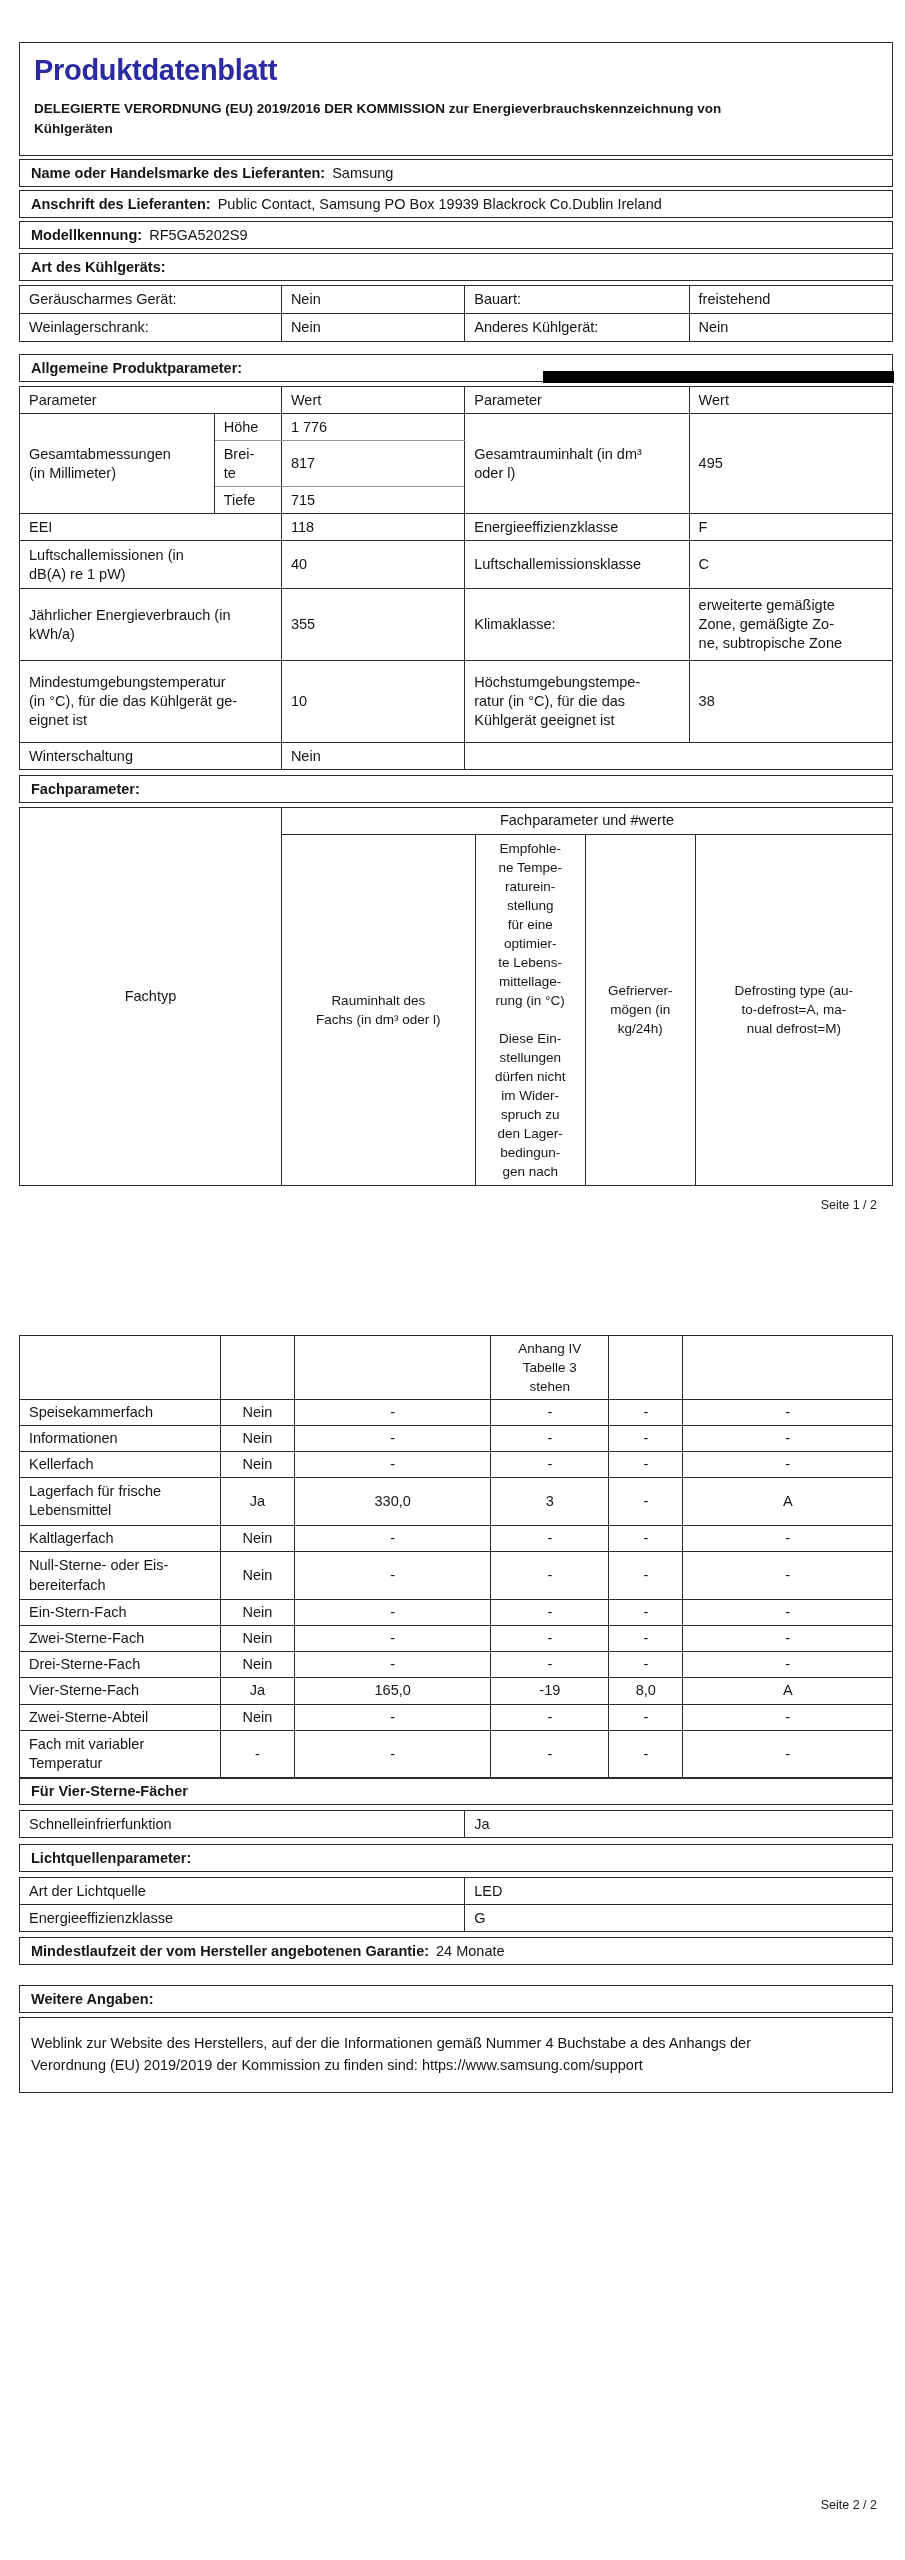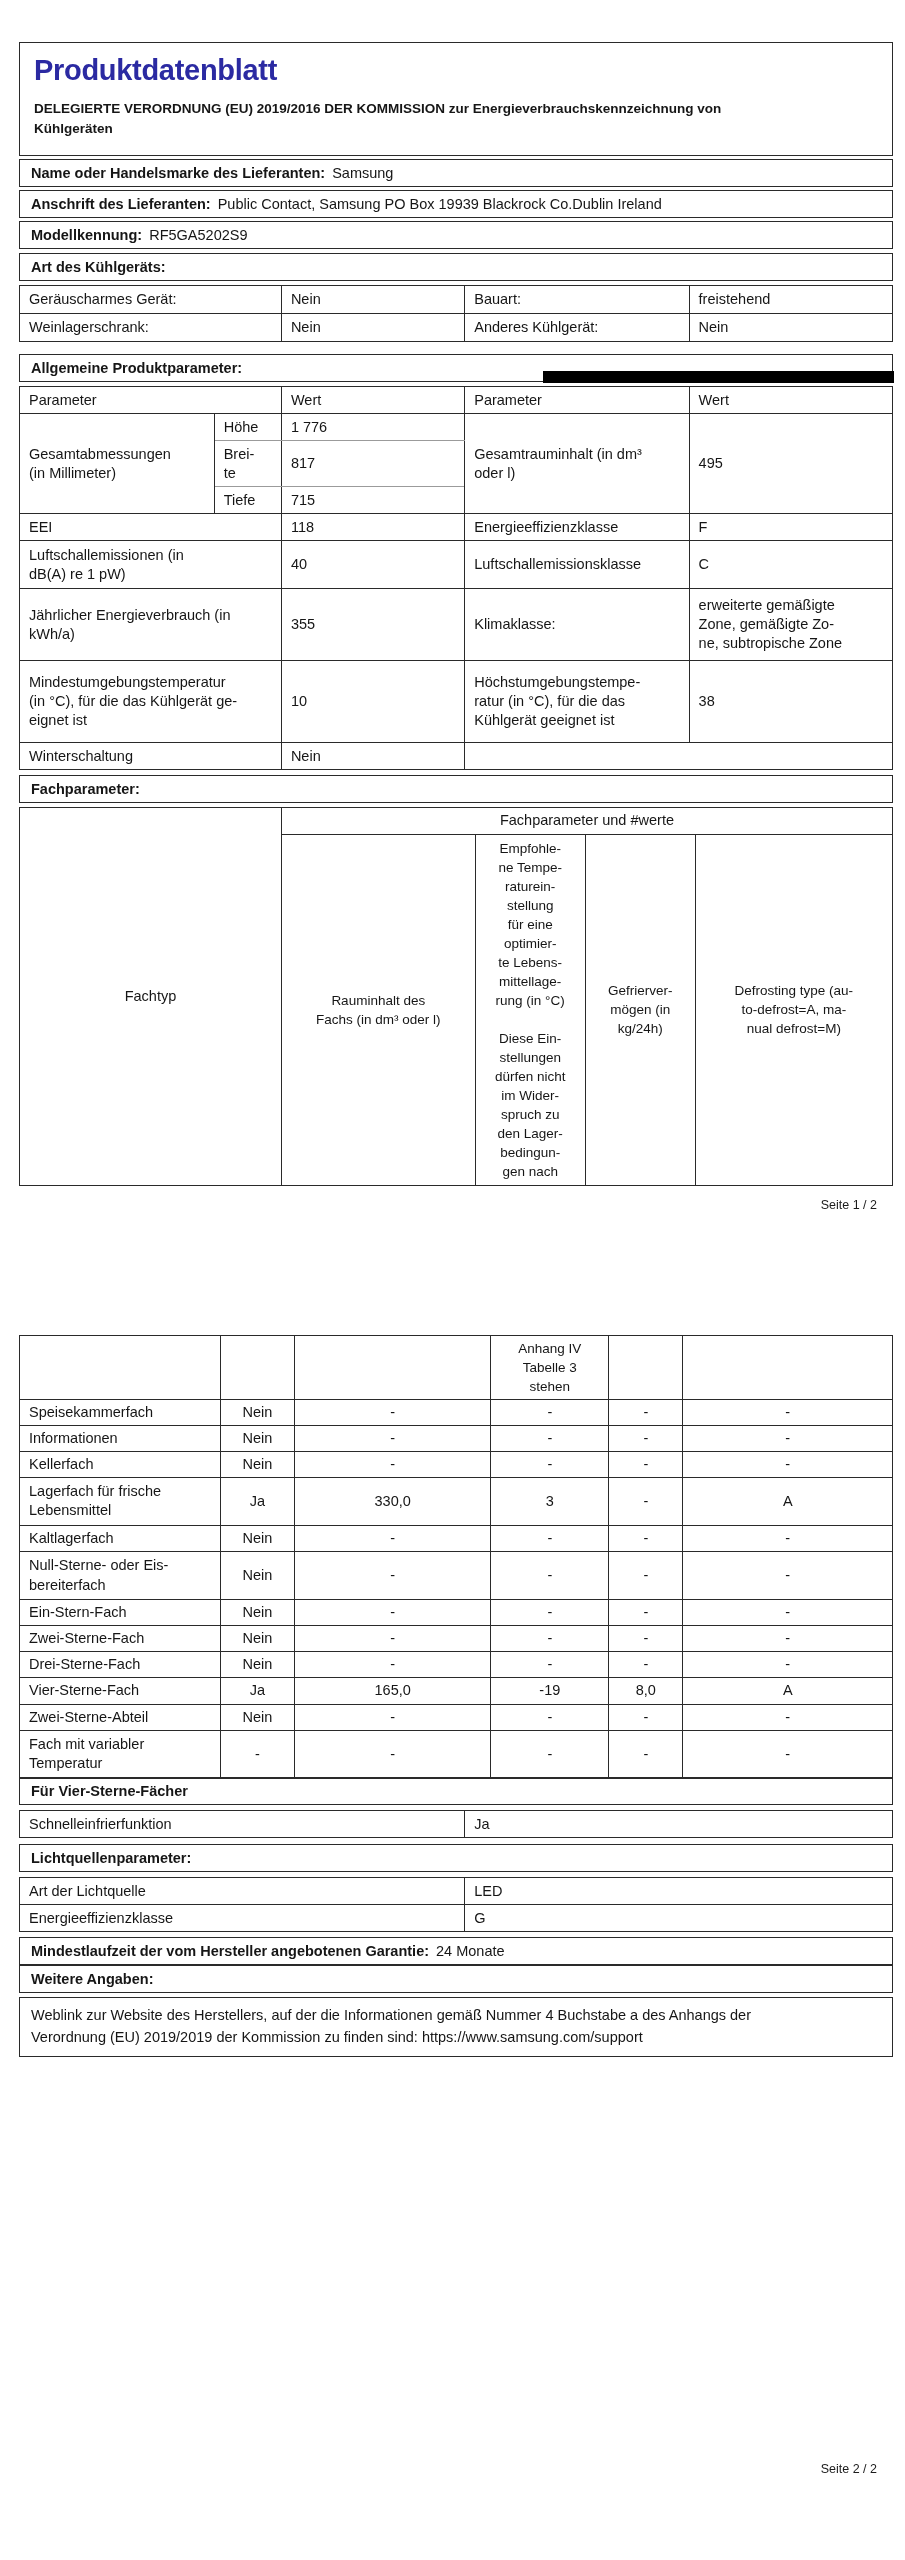--- a/index.html
+++ b/index.html
@@ -67,21 +67,21 @@
   .footer {
     text-align:right; font-size:12.5px; color:#1c1c1c;
     padding-right:16px;
   }
   .footer1 { margin-top:12px; }
   .footer2 { margin-top:405px; }
 
   .page2 { margin-top:123px; }
   .attach { margin-top:-1.5px; }
   .mt5 { margin-top:5px;padding-left:16px; }
-  .weblink-box { display:block; line-height:1.5; padding:7px 11px; }
+  .weblink-box { display:block; line-height:1.5; padding:15px 11px; }
   .weblink-text { white-space:pre-line; display:inline; }
 </style>
 </head>
 <body>
 
 <div class="content">
 
   <div>
 
     <div class="box title-box">
@@ -413,21 +413,21 @@
         <td>G</td>
       </tr>
     </tbody>
       </table>
 
     <div class="box" style="margin-top:5px">
       <span class="lbl">Mindestlaufzeit der vom Hersteller angebotenen Garantie:</span>
       <span class="val">24 Monate</span>
     </div>
 
-    <div class="box heading" style="margin-top:0">Weitere Angaben:</div>
+    <div class="box heading" style="margin-top:20px">Weitere Angaben:</div>
 
     <div class="box weblink-box" style="margin-top:4px">
       <span class="weblink-text">Weblink zur Website des Herstellers, auf der die Informationen gemäß Nummer 4 Buchstabe a des Anhangs der
 Verordnung (EU) 2019/2019 der Kommission zu finden sind: </span><span>https://www.samsung.com/support</span>
     </div>
 
     <div class="footer footer2">Seite 2 / 2</div>
   </div>
 
 </div>

